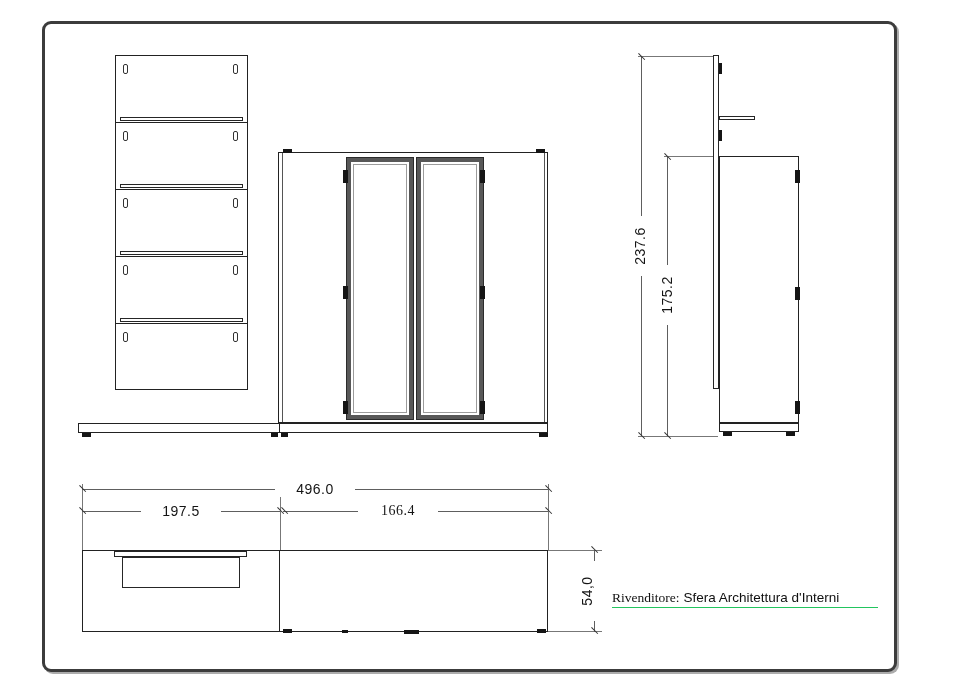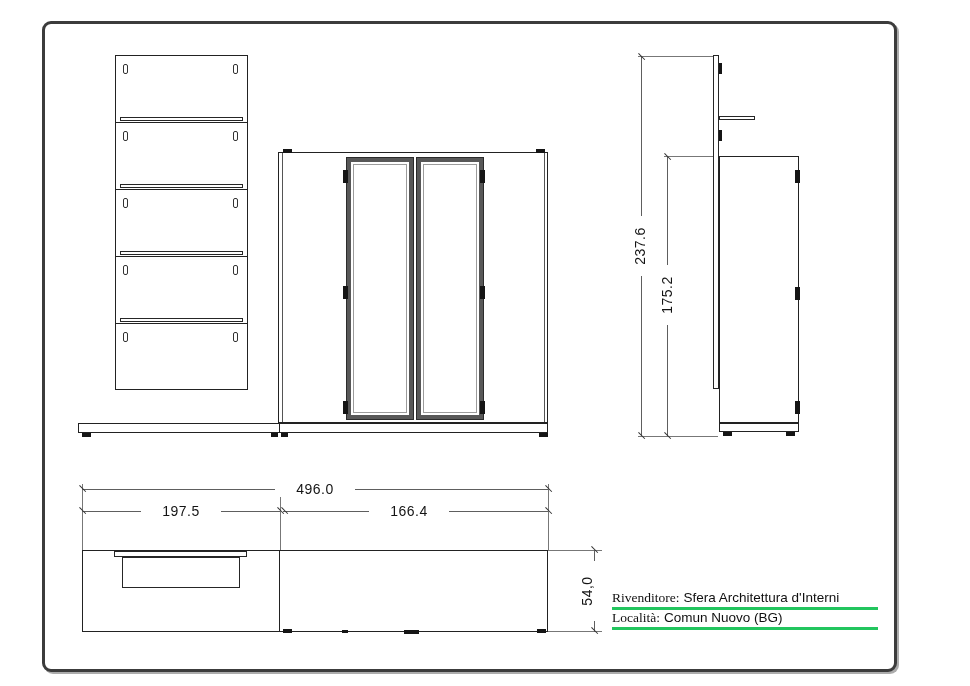--- a/index.html
+++ b/index.html
@@ -24,21 +24,21 @@
   
   .door{border:4px solid #585858;background:#fff;box-sizing:border-box;
         box-shadow:0 0 0 1px #2b2b2b;}
   .door .glass{position:absolute;left:2px;top:2px;right:2px;bottom:2px;
         border:1px solid #9c9c9c;}
   
   .hole{border:1.2px solid #333;border-radius:2px;background:#fff;box-sizing:border-box;}
   
   .info{left:612px;top:590px;width:266px;font-size:13.5px;color:#101010;}
   .info .row{height:17px;line-height:16px;white-space:nowrap;overflow:hidden;}
-  .info .row.ul{border-bottom:3px solid #22c55e;}
+  .info .row.ul{border-bottom:1px solid #22c55e;}
   .info .lbl{font-family:"Liberation Serif",serif;}
   .info .val{font-family:"Liberation Sans",sans-serif;margin-left:4px;}
 </style>
 </head>
 <body>
 
 <div id="stage">
 
   <div class="abs sheet"></div>
 
@@ -144,21 +144,21 @@
     <div class="abs dimtxt" style="left:275px;top:481px;width:80px;">496.0</div>
 
     <div class="abs dln" style="left:82px;top:511px;width:198px;height:1px;"></div>
     <div class="abs tk" style="left:77.5px;top:510.3px;"></div>
     <div class="abs tk" style="left:275.5px;top:510.3px;"></div>
     <div class="abs dimtxt" style="left:141px;top:503px;width:80px;">197.5</div>
 
     <div class="abs dln" style="left:283px;top:511px;width:265px;height:1px;"></div>
     <div class="abs tk" style="left:279.5px;top:510.3px;"></div>
     <div class="abs tk" style="left:543.5px;top:510.3px;"></div>
-    <div class="abs dimtxt" style="left:369px;top:503px;width:80px;">166.4</div>
+    <div class="abs dimtxt" style="left:358px;top:503px;width:80px;font-family:Liberation Serif, serif;">166.4</div>
 
     <div class="abs box" style="left:82px;top:550px;width:466px;height:82px;"></div>
     <div class="abs ln" style="left:279px;top:550px;width:1.3px;height:82px;"></div>
     <div class="abs thin" style="left:114px;top:551px;width:133px;height:6px;"></div>
     <div class="abs thin" style="left:122px;top:557px;width:118px;height:31px;"></div>
     <div class="abs mark" style="left:283px;top:629px;width:9px;height:4px;"></div>
     <div class="abs mark" style="left:342px;top:630px;width:6px;height:3px;"></div>
     <div class="abs mark" style="left:404px;top:630px;width:15px;height:4px;"></div>
     <div class="abs mark" style="left:537px;top:629px;width:9px;height:4px;"></div>
 
@@ -167,18 +167,15 @@
     <div class="abs dln" style="left:594px;top:550px;width:1px;height:82px;"></div>
     <div class="abs tk" style="left:589.5px;top:549.3px;"></div>
     <div class="abs tk" style="left:589.5px;top:630.3px;"></div>
     <div class="abs dimtxt vtxt" style="left:557px;top:583px;width:60px;">54,0</div>
   </div>
 
   <div class="abs info">
     <div class="row ul">
       <span class="lbl">Rivenditore:</span><span class="val">Sfera Architettura d'Interni</span>
     </div>
-    <div class="row ul">
-      <span class="lbl">Località:</span><span class="val">Comun Nuovo (BG)</span>
-    </div>
   </div>
 
 </div>
 
 </body></html>

